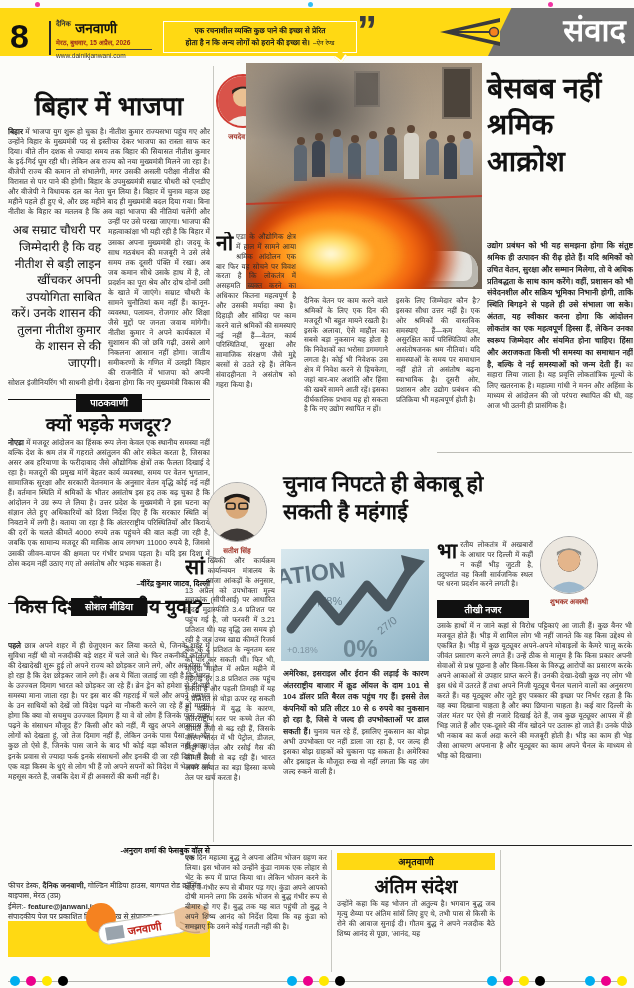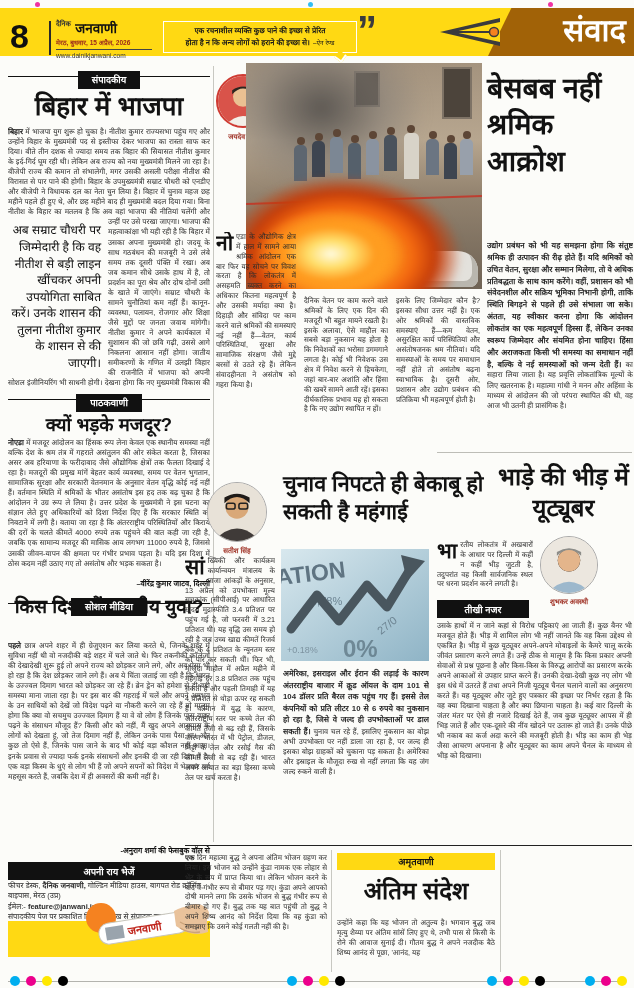--- a/index.html
+++ b/index.html
@@ -17,21 +17,21 @@
   .brand{font-size:13.5px;font-weight:bold;color:#111}
   .dateline{font-size:6.6px;color:#9c2a1c;font-weight:bold;margin-top:1px}
   .brand-rule{width:96px;height:1px;background:#444;margin:2px 0}
   .website{font-size:6.6px;color:#3a3a3a}
   .quotebox{left:163px;top:13px;width:194px;height:32px;border:1.6px solid #fff;
             text-align:center;font-size:7.5px;font-weight:bold;color:#181818;line-height:1.55;padding-top:3px}
   .quote-author{font-size:6.4px;font-weight:normal;margin-left:3px}
   .quote-tail{left:336px;top:44px;width:9px;height:9px;background:#ffd913;border-right:2px solid #fff;
               border-bottom:2px solid #fff;transform:rotate(35deg)}
   .bigquote{left:357px;top:2px;font-size:40px;font-weight:bold;color:#3b3b3d;line-height:1}
-  .darkblock{left:488px;top:0;width:146px;height:48px;background:#a16207;
+  .darkblock{left:488px;top:0;width:146px;height:48px;background:#737373;
              clip-path:polygon(0 100%,16% 0,100% 0,100% 100%)}
   .samvad{right:8px;top:6px;font-size:31px;font-weight:bold;color:#fff;line-height:1.1}
   .nib{left:438px;top:9px}
   .topdot{top:2px;width:5px;height:5px;border-radius:50%;opacity:.8}
 
   
   .body-text{font-size:7.35px;line-height:1.37;text-align:justify;color:#2b2b2b;overflow:hidden}
   .lead-bold{font-weight:bold;color:#111}
   .dropcap{float:left;font-size:21px;font-weight:bold;line-height:.95;padding:1px 3px 0 0;color:#111}
   .attr{font-weight:bold;font-size:7.6px;color:#111;text-align:right}
@@ -102,23 +102,20 @@
       <div class="abs samvad">संवाद</div>
     </div>
     <svg class="abs nib" width="100" height="30" viewBox="0 0 100 30">
       <polygon points="2,15 62,1 62,29" fill="#3b3b3d"></polygon>
       <polygon points="16,15 62,5 62,25" fill="#ffd913"></polygon>
       <line x1="16" y1="15" x2="54" y2="15" stroke="#3b3b3d" stroke-width="2"></line>
       <circle cx="56" cy="15" r="4.5" fill="#f58220" stroke="#3b3b3d" stroke-width="1.5"></circle>
     </svg>
   </div>
 
-  <div class="abs sec-head" style="left:8px;top:69px;width:202px">
-    <span class="line"></span><span class="box">संपादकीय</span>
-  </div>
   <div class="abs headline" style="left:8px;top:87px;width:202px;font-size:26px">बिहार में भाजपा</div>
   <div class="abs body-text" style="left:8px;top:127px;width:202px;height:261px">
     <p><b class="lead-bold">बिहार</b><span> में भाजपा युग शुरू हो चुका है। नीतीश कुमार राज्यसभा पहुंच गए और उन्होंने बिहार के मुख्यमंत्री पद से इस्तीफा देकर भाजपा का रास्ता साफ कर दिया। बीते तीन दशक से ज्यादा समय तक बिहार की सियासत नीतीश कुमार के इर्द-गिर्द घूम रही थी। लेकिन अब राज्य को नया मुख्यमंत्री मिलने जा रहा है। बीजेपी राज्य की कमान तो संभालेगी, मगर उसकी असली परीक्षा नीतीश की विरासत से पार पाने की होगी। बिहार के उपमुख्यमंत्री सम्राट चौधरी को एनडीए और बीजेपी ने विधायक दल का नेता चुन लिया है। बिहार में चुनाव महज छह महीने पहले ही हुए थे, और छह महीने बाद ही मुख्यमंत्री बदल दिया गया। बिना नीतीश के बिहार का मतलब है कि अब वहां भाजपा की नीतियां चलेंगी और उन्हीं पर उसे परखा जाएगा।</span>
     <span class="pq" style="display:block">अब सम्राट चौधरी पर जिम्मेदारी है कि वह नीतीश से बड़ी लाइन खींचकर अपनी उपयोगिता साबित करें। उनके शासन की तुलना नीतीश कुमार के शासन से की जाएगी।</span>
     <span>भाजपा की महत्वाकांक्षा भी यही रही है कि बिहार में उसका अपना मुख्यमंत्री हो। जदयू के साथ गठबंधन की मजबूरी ने उसे लंबे समय तक दूसरी पंक्ति में रखा। अब जब कमान सीधे उसके हाथ में है, तो प्रदर्शन का पूरा श्रेय और दोष दोनों उसी के खाते में जाएंगे। सम्राट चौधरी के सामने चुनौतियां कम नहीं हैं। कानून-व्यवस्था, पलायन, रोजगार और शिक्षा जैसे मुद्दों पर जनता जवाब मांगेगी। नीतीश कुमार ने अपने कार्यकाल में सुशासन की जो छवि गढ़ी, उससे आगे निकलना आसान नहीं होगा। जातीय समीकरणों के गणित में उलझी बिहार की राजनीति में भाजपा को अपनी सोशल इंजीनियरिंग भी साधनी होगी। देखना होगा कि नए मुख्यमंत्री विकास की राह पर आगे बढ़ते हैं या नहीं, और क्या वे जनता की उम्मीदों पर खरे उतरते हैं या नहीं?</span></p>
   </div>
 
   <div class="abs sec-head" style="left:8px;top:392px;width:202px">
     <span class="line"></span><span class="box">पाठकवाणी</span>
   </div>
@@ -130,21 +127,20 @@
 
   <div class="abs sec-head" style="left:8px;top:596px;width:202px">
     <span class="line"></span><span class="box">सोशल मीडिया</span>
   </div>
   <div class="abs headline" style="left:8px;top:593px;width:202px;font-size:19px">किस दिशा में भारतीय युवा?</div>
   <div class="abs body-text" style="left:8px;top:641px;width:202px;height:198px">
     <p><b class="lead-bold">पहले</b><span> छात्र अपने शहर में ही ग्रेजुएशन कर लिया करते थे, जिनके शहर में सुविधा नहीं थी वो नजदीकी बड़े शहर में चले जाते थे। फिर तकनीकी कॉलेजों की देखादेखी शुरू हुई तो अपने राज्य को छोड़कर जाने लगे, और अब ऐसा भी हो रहा है कि देश छोड़कर जाने लगे हैं। अब ये चिंता जताई जा रही है कि भारत के उज्ज्वल दिमाग भारत को छोड़कर जा रहे हैं। ब्रेन ड्रेन को हमेशा से ही बड़ी समस्या माना जाता रहा है। पर इस बार की गहराई में चलें और अपने अनुभव के उन साथियों को देखें जो विदेश पढ़ने या नौकरी करने जा रहे हैं तो मालूम होगा कि क्या वो सचमुच उज्ज्वल दिमाग हैं या वे वो लोग हैं जिनके पास बाहर पढ़ने के संसाधन मौजूद हैं? किसी और को नहीं, मैं खुद अपने आसपास के लोगों को देखता हूं, जो तेज दिमाग नहीं हैं, लेकिन उनके पास पैसा था। और कुछ तो ऐसे हैं, जिनके पास जाने के बाद भी कोई बड़ा कौशल नहीं आया। इनके प्रवास से ज्यादा फर्क इनके संसाधनों और इनकी दी जा रही दिशा में है। एक बड़ा किस्म के धुएं से लोग भी हैं जो अपने सपनों को विदेश में भेजकर गर्व महसूस करते हैं, जबकि देश में ही अवसरों की कमी नहीं है।</span></p>
   </div>
   <div class="abs attr" style="left:8px;top:845px;width:202px">-अनुराग शर्मा की फेसबुक वॉल से</div>
 
-  <div class="abs kicker-bar" style="left:8px;top:862px;width:202px">अपनी राय भेजें</div>
   <div class="abs body-text" style="left:8px;top:881px;width:202px;height:40px;text-align:left;font-size:7.5px">
     <p><span>फीचर डेस्क, </span><b>दैनिक जनवाणी,</b><span> गोल्डिन मीडिया हाउस, बागपत रोड क्रॉसिंग, बाइपास, मेरठ (उप्र)</span><br>
     <span>ईमेल:- </span><b>feature@janwani.in</b><br>
     <span>संपादकीय पेज पर प्रकाशित किसी भी लेख से संपादक का सहमत होना आवश्यक नहीं है। वे लेखक के अपने विचार हैं।</span></p>
   </div>
   <div class="abs banner"></div>
   <div class="abs orange-dot"></div>
   <svg class="abs" style="left:96px;top:892px" width="116" height="58" viewBox="0 0 116 58">
     <g transform="rotate(-9 58 32)">
       <rect x="2" y="24" width="90" height="21" rx="10" fill="#ffffff" stroke="#c8c6bd" stroke-width="1"></rect>
@@ -238,21 +234,20 @@
     <text x="62" y="108" font-size="24" font-weight="bold" fill="rgba(66,88,100,.55)">0%</text>
     <polyline points="10,80 36,46 58,72 86,36 106,58 128,22" fill="none" stroke="#49565e" stroke-width="9" stroke-linejoin="round" stroke-linecap="round"></polyline>
     <polygon points="120,6 144,12 126,32" fill="#49565e"></polygon>
   </svg>
 
   <div class="abs body-text" style="left:283px;top:668px;width:146px;height:174px">
     <p><b style="font-size:7.8px;line-height:1.48">अमेरिका, इसराइल और ईरान की लड़ाई के कारण अंतरराष्ट्रीय बाजार में क्रूड ऑयल के दाम 101 से 104 डॉलर प्रति बैरल तक पहुंच गए हैं। इससे तेल कंपनियों को प्रति लीटर 10 से 6 रुपये का नुकसान हो रहा है, जिसे वे जल्द ही उपभोक्ताओं पर डाल सकती हैं।</b>
     <span>चुनाव चल रहे हैं, इसलिए नुकसान का बोझ अभी उपभोक्ता पर नहीं डाला जा रहा है, पर जल्द ही इसका बोझ ग्राहकों को चुकाना पड़ सकता है। अमेरिका और इस्राइल के मौजूदा रुख से नहीं लगता कि यह जंग जल्द रुकने वाली है।</span></p>
   </div>
 
-  <div class="abs headline" style="left:495px;top:462px;width:137px;font-size:24px;line-height:1.28">भाड़े की भीड़ में यूट्यूबर</div>
   <div class="abs portrait" style="left:540px;top:536px;width:58px;height:58px;border:1px solid #aaa">
     <svg width="56" height="56" viewBox="0 0 60 60">
       <rect width="60" height="60" fill="#ece7df"></rect>
       <path d="M7 60 q23 -24 46 0 z" fill="#9db8cc"></path>
       <circle cx="30" cy="25" r="12" fill="#e4b astonishing"></circle>
       <circle cx="30" cy="25" r="12" fill="#e4b58b"></circle>
       <path d="M17 20 q13 -12 26 0 l0 -4 q-13 -8 -26 0 z" fill="#8d8d89"></path>
     </svg>
   </div>
   <div class="abs author-name" style="left:532px;top:597px;width:74px">शुभकर अवस्थी</div>
@@ -261,21 +256,21 @@
     <span>रतीय लोकतंत्र में अखबारों के आधार पर दिल्ली में कहीं न कहीं भीड़ जुटती है, तदुपरांत वह किसी सार्वजनिक स्थल पर धरना प्रदर्शन करने लगती है।</span>
   </div>
   <div class="abs kicker-bar" style="left:437px;top:600px;width:92px">तीखी नजर</div>
   <div class="abs body-text" style="left:437px;top:621px;width:195px;height:220px;font-size:7.3px">उसके हाथों में न जाने कहां से विरोध पट्टिकाएं आ जाती हैं। कुछ बैनर भी मजबूत होते हैं। भीड़ में शामिल लोग भी नहीं जानते कि वह किस उद्देश्य से एकत्रित है। भीड़ में कुछ यूट्यूबर अपने-अपने मोबाइलों के कैमरे चालू करके जीवंत प्रसारण करने लगते हैं। उन्हें ठीक से मालूम है कि किस प्रकार अपनी सेवाओं से प्रश्न पूछना है और किस-किस के विरुद्ध आरोपों का प्रसारण करके अपने आकाओं से उपहार प्राप्त करने हैं। उनकी देखा-देखी कुछ नए लोग भी इस धंधे में उतरते हैं तथा अपने निजी यूट्यूब चैनल चलाने वालों का अनुसरण करते हैं। यह यूट्यूबर और जुटे हुए पत्रकार की इच्छा पर निर्भर रहता है कि वह क्या दिखाना चाहता है और क्या छिपाना चाहता है। कई बार दिल्ली के जंतर मंतर पर ऐसे ही नजारे दिखाई देते हैं, जब कुछ यूट्यूबर आपस में ही भिड़ जाते हैं और एक-दूसरे की नींव खोदने पर उतारू हो जाते हैं। उनके पीछे भी नकाब का कर्ज अदा करने की मजबूरी होती है। भीड़ का काम ही भेड़ जैसा आचरण अपनाना है और यूट्यूबर का काम अपने चैनल के माध्यम से भीड़ को दिखाना।</div>
 
   <div class="abs body-text" style="left:185px;top:853px;width:142px;height:118px;font-size:7.2px">
     <p><b class="lead-bold">एक</b><span> दिन महात्मा बुद्ध ने अपना अंतिम भोजन ग्रहण कर लिया। इस भोजन को उन्होंने कुंडा नामक एक लोहार से भेंट के रूप में प्राप्त किया था। लेकिन भोजन करने के बाद वे गंभीर रूप से बीमार पड़ गए। कुंडा अपने आपको दोषी मानने लगा कि उसके भोजन से बुद्ध गंभीर रूप से बीमार हो गए हैं। बुद्ध तक यह बात पहुंची तो बुद्ध ने अपने शिष्य आनंद को निर्देश दिया कि वह कुंडा को समझाए कि उसने कोई गलती नहीं की है।</span></p>
   </div>
   <div class="abs" style="left:337px;top:853px;width:158px">
     <div class="yellow-bar">अमृतवाणी</div>
-    <div class="headline" style="font-size:24px;margin:3px 0 12px">अंतिम संदेश</div>
+    <div class="headline" style="font-size:19px;margin:3px 0 0">अंतिम संदेश</div>
     <div class="body-text" style="height:62px;font-size:7.2px">उन्होंने कहा कि यह भोजन तो अतुल्य है। भगवान बुद्ध जब मृत्यु शैय्या पर अंतिम सांसें लिए हुए थे, तभी पास से किसी के रोने की आवाज सुनाई दी। गौतम बुद्ध ने अपने नजदीक बैठे शिष्य आनंद से पूछा, 'आनंद, यह</div>
   </div>
   <div class="abs vrule" style="left:331px;top:850px;height:122px"></div>
   <div class="abs vrule" style="left:500px;top:850px;height:122px"></div>
 
   <div class="abs regline"></div>
   <div class="abs dots" style="left:10px">
     <span class="dot" style="background:#00aeef"></span>
     <span class="dot" style="background:#ec008c"></span>
     <span class="dot" style="background:#ffe800"></span>

